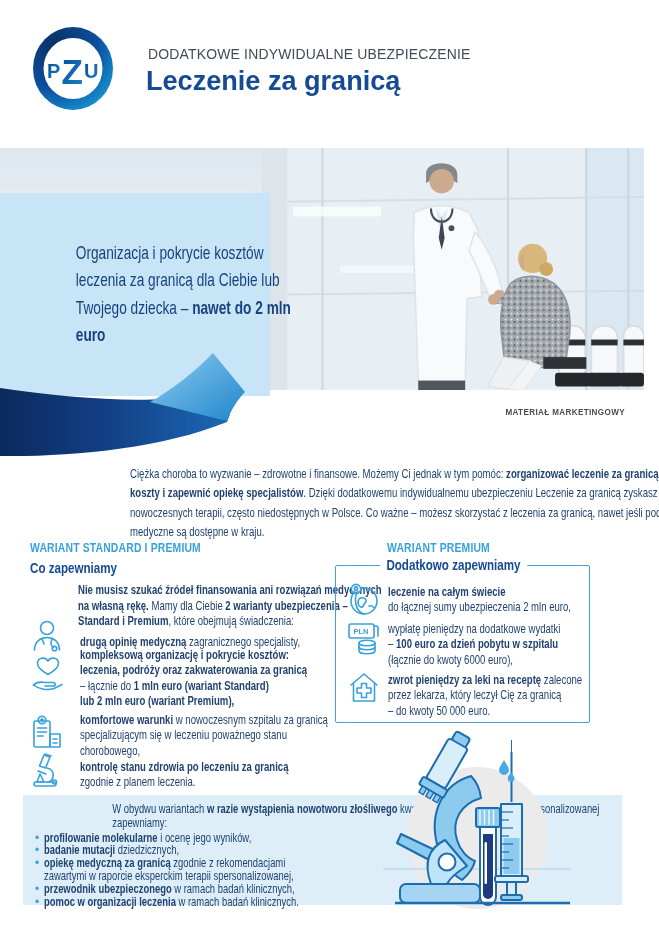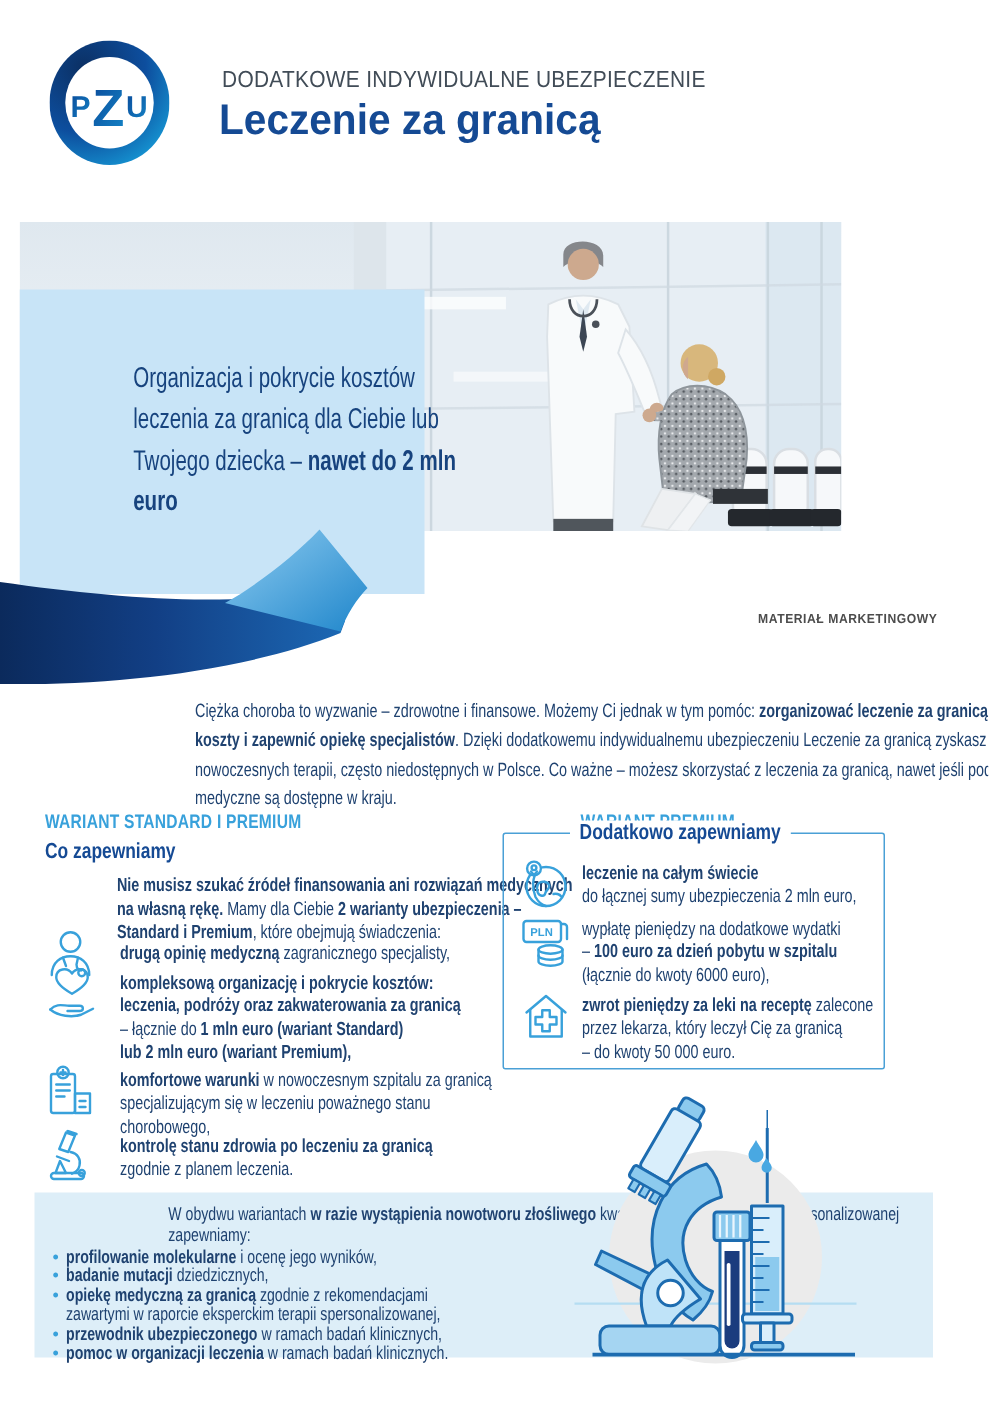--- a/index.html
+++ b/index.html
@@ -11,48 +11,48 @@
   body{font-family:"Liberation Sans","DejaVu Sans",sans-serif;color:var(--body)}
   .page{position:relative;width:659px;height:935px;background:#fff;overflow:hidden}
   b{font-weight:700}
 
   
   .logo{position:absolute;left:33px;top:27px;width:80px;height:83px}
   .kicker{position:absolute;left:148px;top:45px;font-size:15.5px;font-weight:500;color:var(--kicker-gray);letter-spacing:.2px;white-space:nowrap;transform:scaleX(.9);transform-origin:0 0}
   .title{position:absolute;left:146px;top:64px;font-size:28.5px;font-weight:700;color:var(--navy);white-space:nowrap;transform:scaleX(.95);transform-origin:0 0}
 
   
-  .hero{position:absolute;left:13px;top:148px;width:548px;height:248px;overflow:hidden}
+  .hero{position:absolute;left:0;top:148px;width:644px;height:248px;overflow:hidden}
   .hero-photo{position:absolute;inset:0}
   .hero-box{position:absolute;left:0;top:45px;width:270px;height:203px;background:var(--hero-bg)}
   .hero-text{position:absolute;left:31px;top:46px;font-size:19px;line-height:27.4px;color:#17437e;font-weight:400;transform:scaleX(.72);width:320px}
   .swoosh{position:absolute;left:0;top:345px;width:250px;height:115px}
   .marketing{position:absolute;right:34px;top:407px;font-size:8.8px;font-weight:700;letter-spacing:.4px;color:var(--mkt-gray);white-space:nowrap;transform:scaleX(.92);transform-origin:100% 0}
 
   
   .intro{position:absolute;left:30px;top:464px;width:800px;font-size:12.8px;line-height:19.3px;transform:scaleX(.75)}
 
   
   .col-kicker{font-size:13px;font-weight:700;color:var(--accent);letter-spacing:.2px;white-space:nowrap;transform:scaleX(.8);transform-origin:0 0}
   .col-heading{font-size:14.5px;font-weight:700;color:var(--navy);white-space:nowrap;transform:scaleX(.8);transform-origin:0 0}
 
   .col-left{position:absolute;left:30px;top:540px;width:305px}
   .lc-heading{margin-top:5px}
   .lc-lead{margin-top:7px;font-size:12.6px;line-height:15.5px;width:400px;transform:scaleX(.76)}
-  .lc-item{position:absolute;left:0;display:flex;align-items:flex-start}
+  .lc-item{position:absolute;left:0;display:flex;align-items:center}
   .lc-item .ic{width:50px;flex:none;padding-left:1px}
   .lc-item .tx{font-size:12.6px;line-height:15.3px;white-space:pre-line;width:340px;transform:scaleX(.76);transform-origin:0 0}
   .it1{top:79px}.it1 .tx{padding-top:9px}
   .it2{top:103px}.it2 .tx{padding-top:5px}
   .it3{top:169px}.it3 .tx{padding-top:4px}
   .it4{top:213px}.it4 .tx{padding-top:4px}
 
   .col-right{position:absolute;left:335px;top:540px;width:255px}
   .rc-kicker{margin-left:52px}
-  .rc-box{position:relative;height:158px;border:1.5px solid var(--box-border);border-radius:2px}
+  .rc-box{position:relative;margin-top:10px;height:158px;border:1.5px solid var(--box-border);border-radius:2px}
   .rc-legend{position:absolute;top:-9px;left:44px;background:#fff;padding:0 8px;font-size:14.5px;font-weight:700;color:var(--navy);white-space:nowrap;transform:scaleX(.8);transform-origin:0 0}
   .rc-item{position:absolute;left:10px;display:flex;align-items:flex-start}
   .rc-item .ic{width:42px;flex:none}
   .rc-item .tx{font-size:12.6px;line-height:15.3px;white-space:pre-line;width:300px;transform:scaleX(.76);transform-origin:0 0}
   .rit1{top:16px}.rit2{top:56px}.rit3{top:104px}
   .rit1 .tx,.rit3 .tx{padding-top:3px}
 
   
   .band{position:absolute;left:23px;top:795px;width:599px;height:110px;background:var(--band-bg)}
   .band-lead{margin:7px 0 1px 10px;font-size:12.4px;line-height:14.3px;width:660px;transform:scaleX(.76)}

